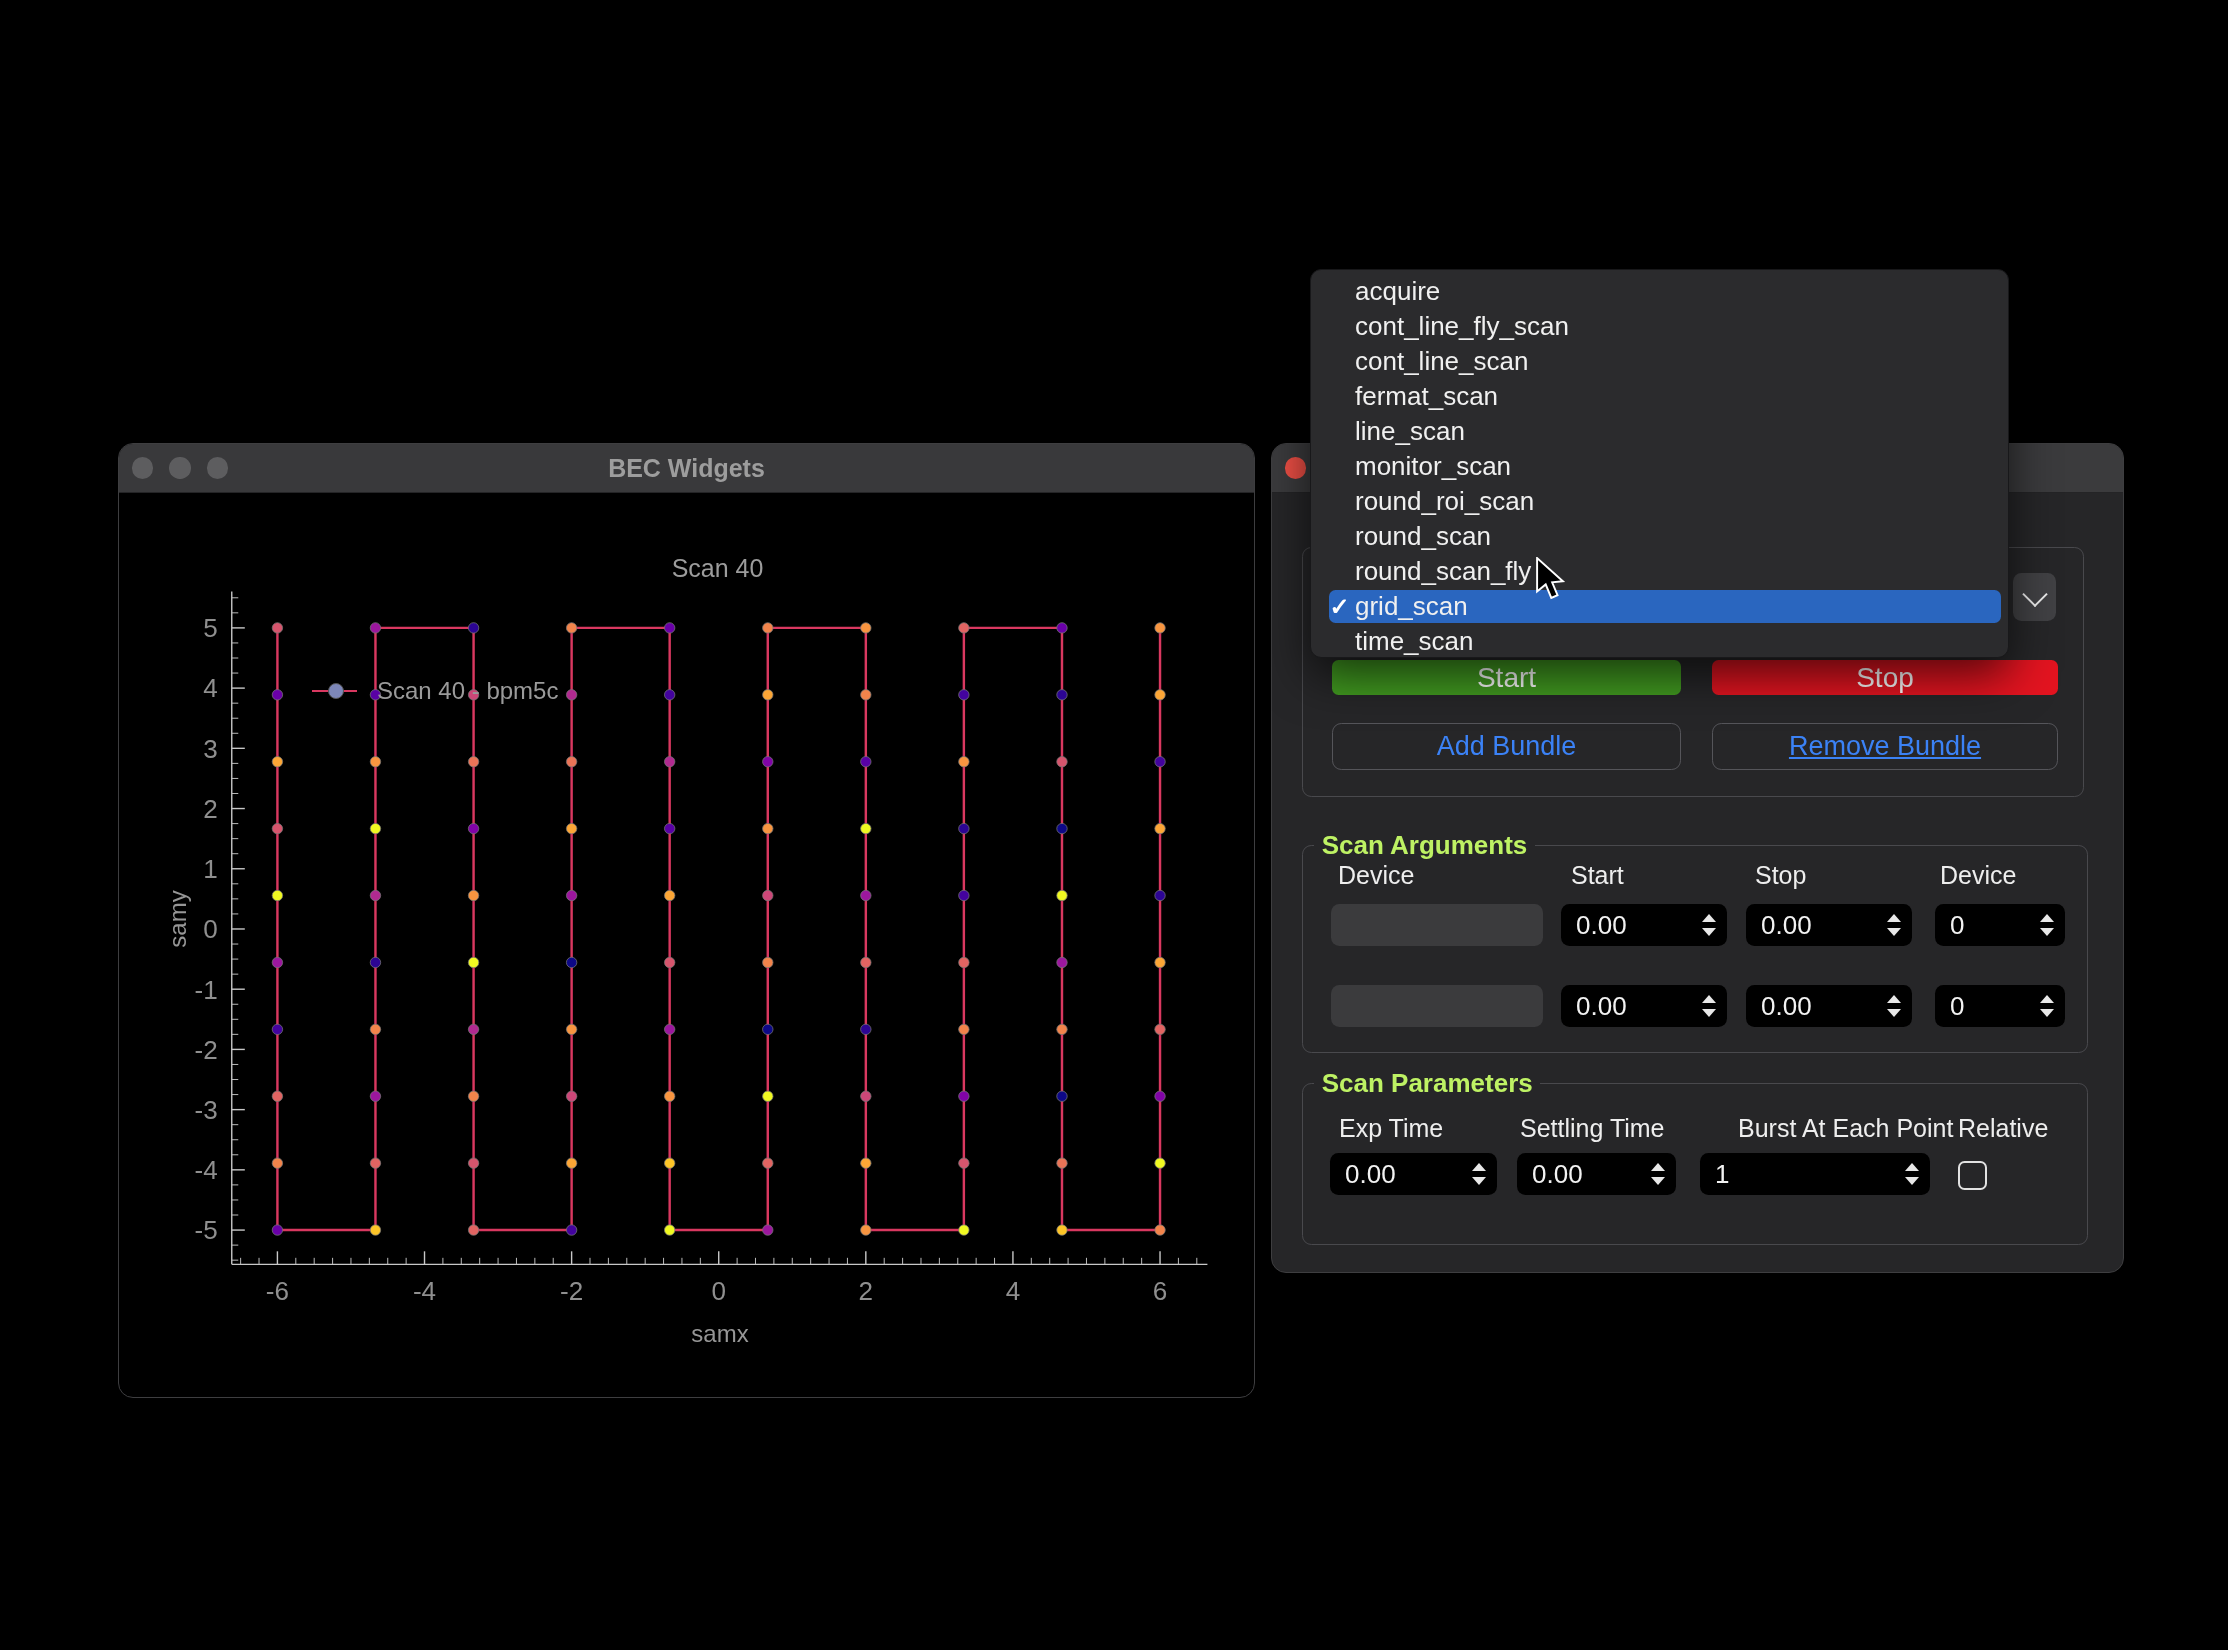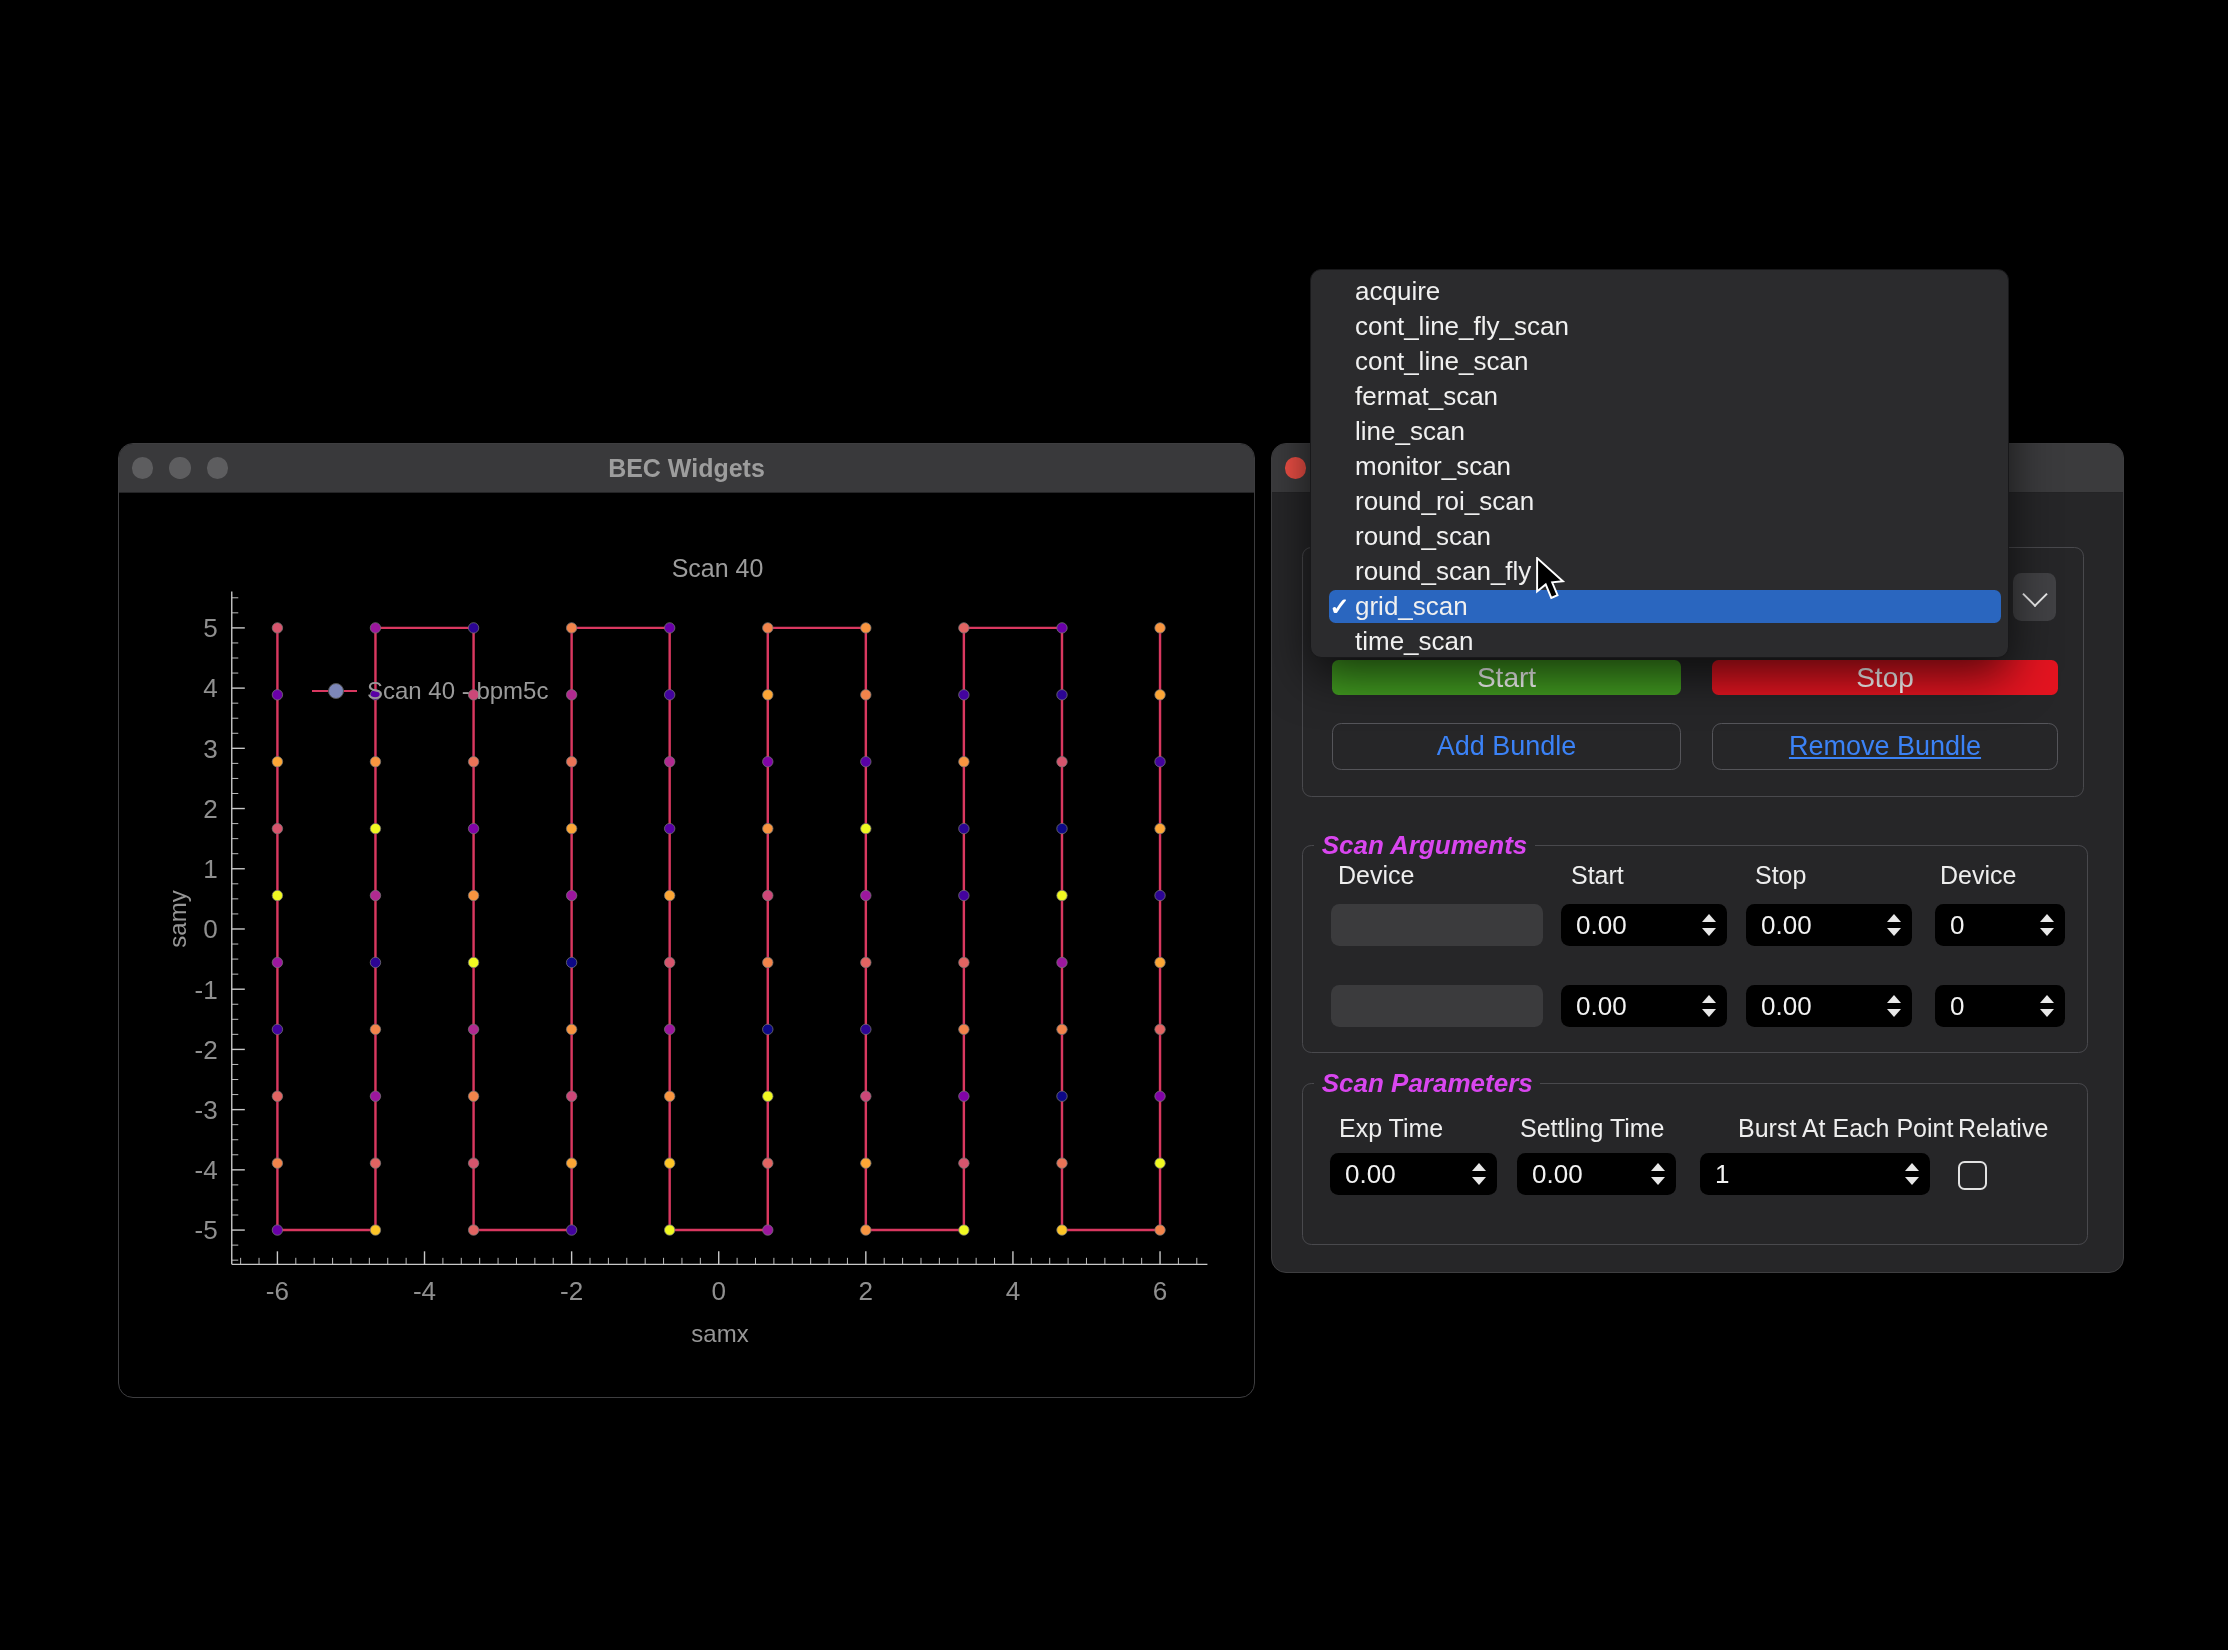--- a/index.html
+++ b/index.html
@@ -21,31 +21,31 @@
               color:#9c9c9c;font-size:25px;}
   .plot-title-inner{position:relative;left:31px;}
   .xlabel{position:absolute;left:113px;top:876px;width:976px;text-align:center;
           color:#969696;font-size:24px;}
   .ylabel{position:absolute;left:26px;top:461px;color:#969696;font-size:24px;
           transform:rotate(-90deg);transform-origin:center;width:65px;text-align:center;}
   .legend{position:absolute;left:193px;top:233px;display:flex;align-items:center;height:28px;}
   .legend-line{position:relative;width:45px;height:2.8px;background:#d93860;}
   .legend-marker{position:absolute;left:16px;width:14px;height:14px;border-radius:50%;
                  background:#7d87b9;border:0.9px solid #555;}
-  .legend-text{margin-left:10px;color:#9a9a9a;font-size:24px;}
+  .legend-text{margin-left:20px;color:#9a9a9a;font-size:24px;}
 
   
   #win-ctrl{left:1271px;top:443px;width:851px;height:828px;background:#262628;}
   #win-ctrl .titlebar{background:#3b3b3d;}
   .group{position:absolute;border:0.9px solid #49494d;border-radius:9.3px;}
   #group-control{left:30px;top:103px;width:780px;height:248px;}
   #group-args{left:30px;top:401px;width:784px;height:206px;}
   #group-params{left:30px;top:639px;width:784px;height:160px;}
   .group-title{position:absolute;top:-16px;left:11.2px;background:#262628;padding:0 7.5px;
-               color:#d946ef;font-weight:bold;font-size:26px;white-space:nowrap;font-style:italic;}
+               color:#bef264;font-weight:bold;font-size:26px;white-space:nowrap;}
   .combo-btn{position:absolute;left:710px;top:25px;width:43px;height:48px;background:#414144;
              border-radius:8.4px;display:flex;align-items:center;justify-content:center;}
   .chevron{width:16px;height:16px;border-left:2.8px solid #ececec;border-bottom:2.8px solid #ececec;
            transform:rotate(-45deg) translate(1.9px,-1.9px);}
   .btn{position:absolute;border:none;border-radius:6.5px;color:#fff;font-size:28px;
        font-family:"Liberation Sans",sans-serif;display:flex;align-items:center;justify-content:center;}
   #btn-start{left:29px;top:112px;width:349px;height:35px;background:#419a20;}
   #btn-stop{left:409px;top:112px;width:346px;height:35px;background:#e31420;}
   .btn-outline{position:absolute;background:transparent;border:0.9px solid #55555a;border-radius:9.3px;
                color:#3b82f6;font-size:27px;display:flex;align-items:center;justify-content:center;}

